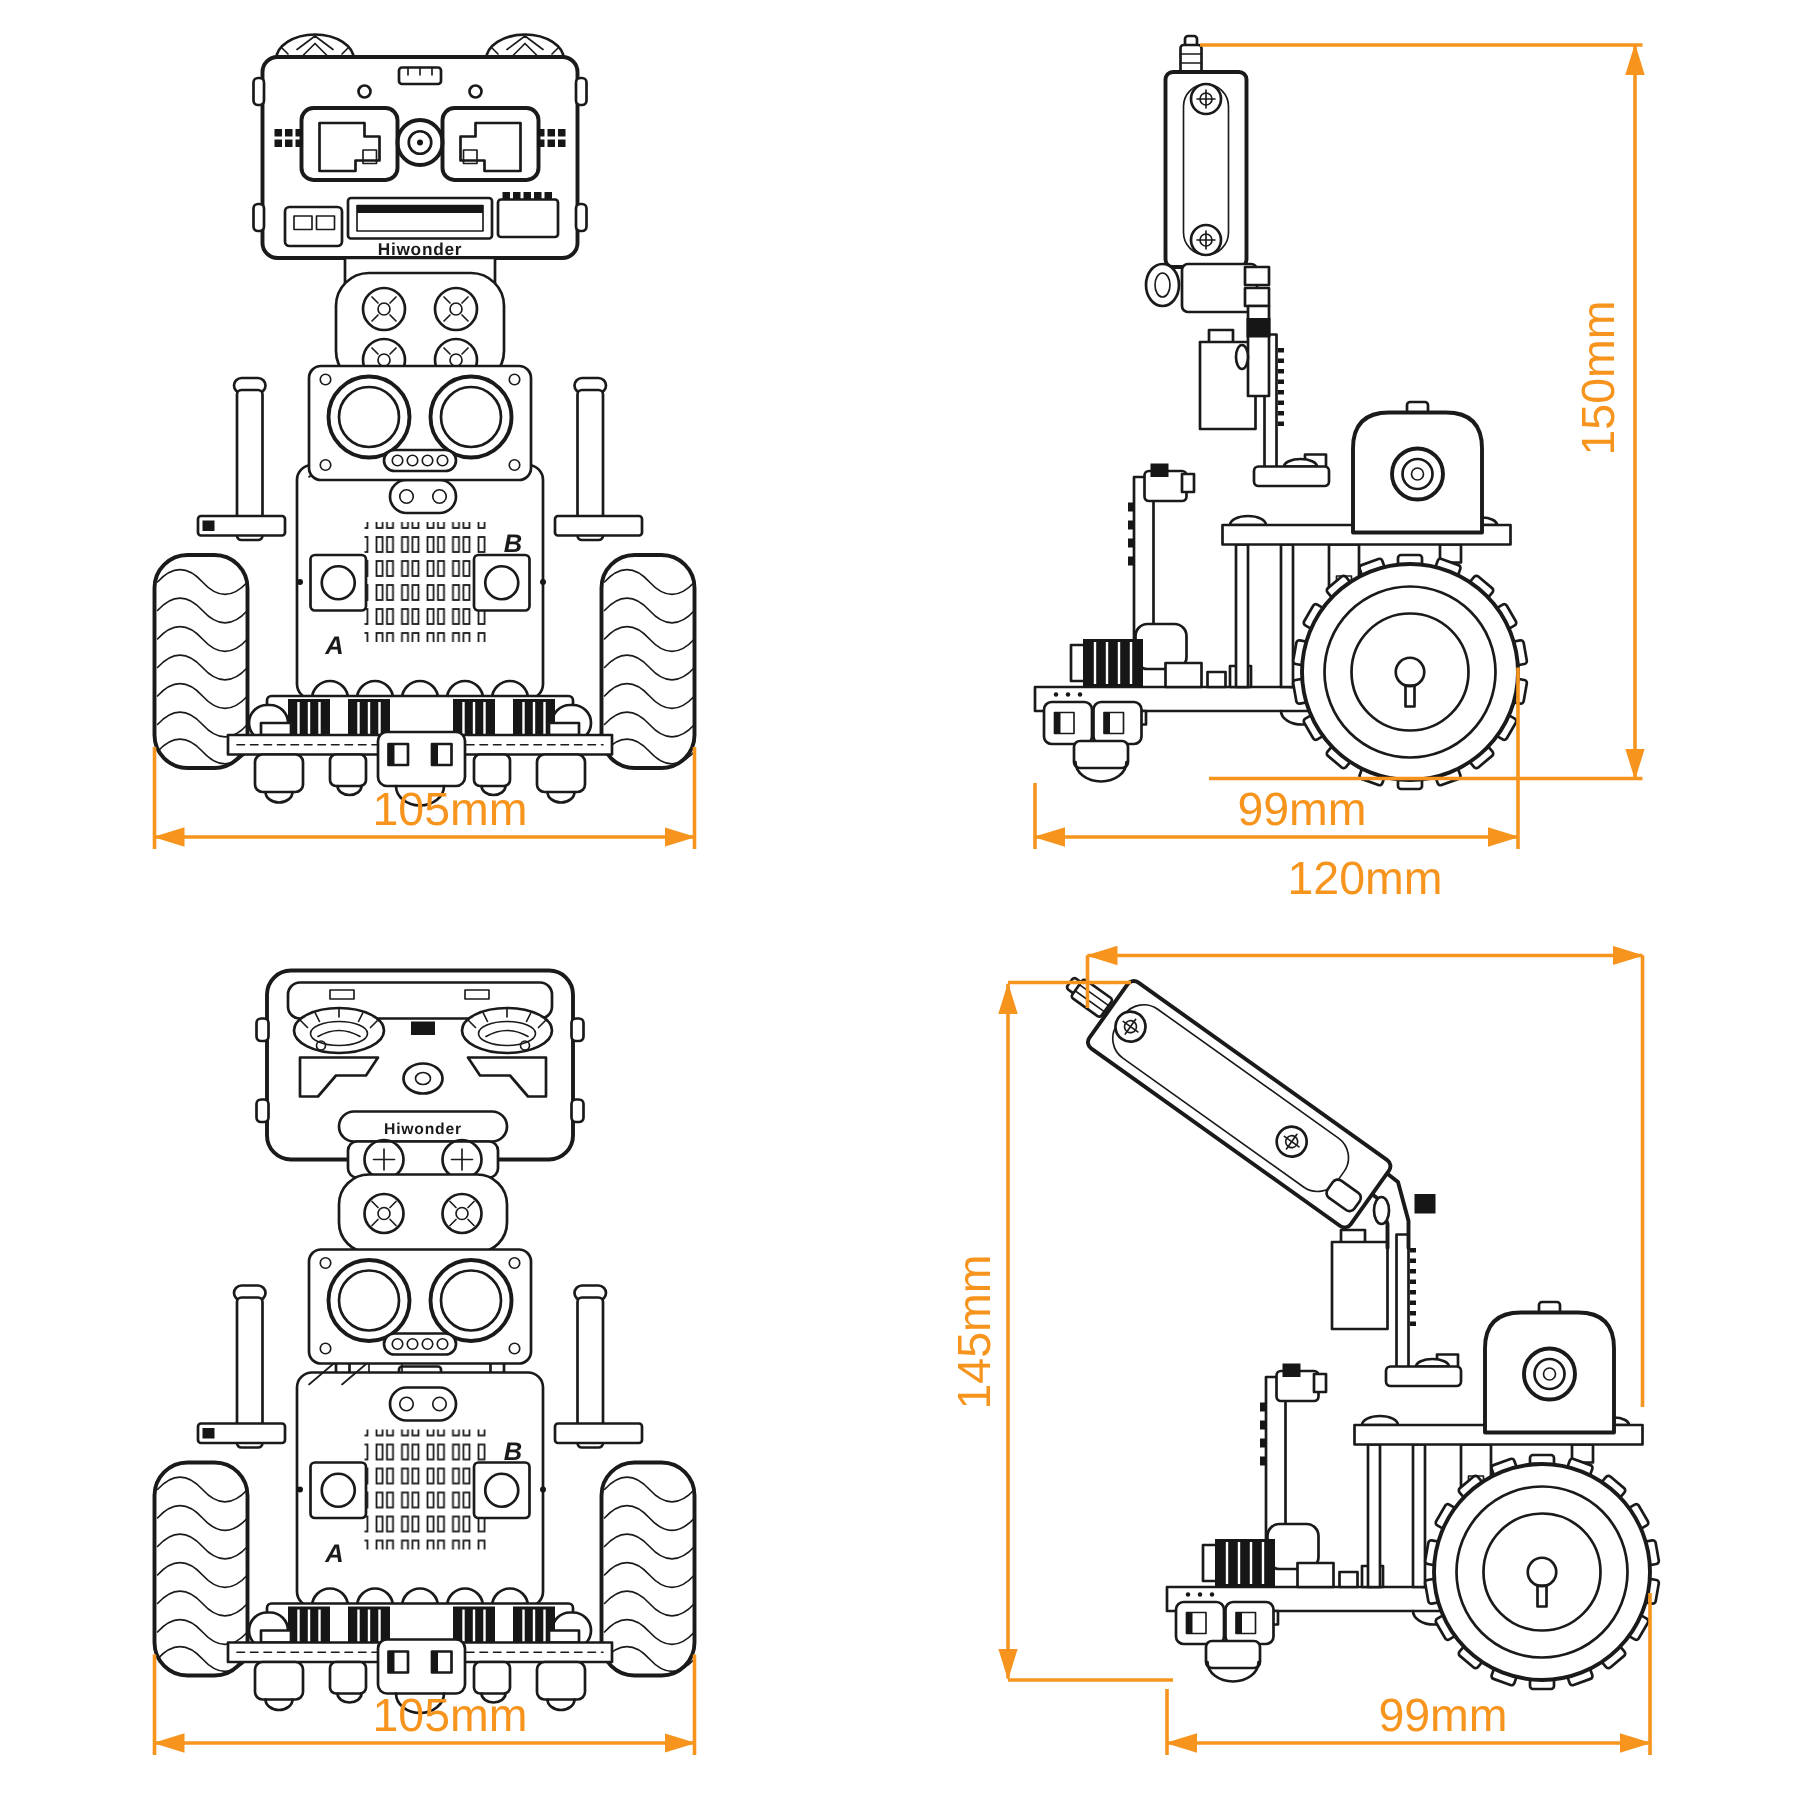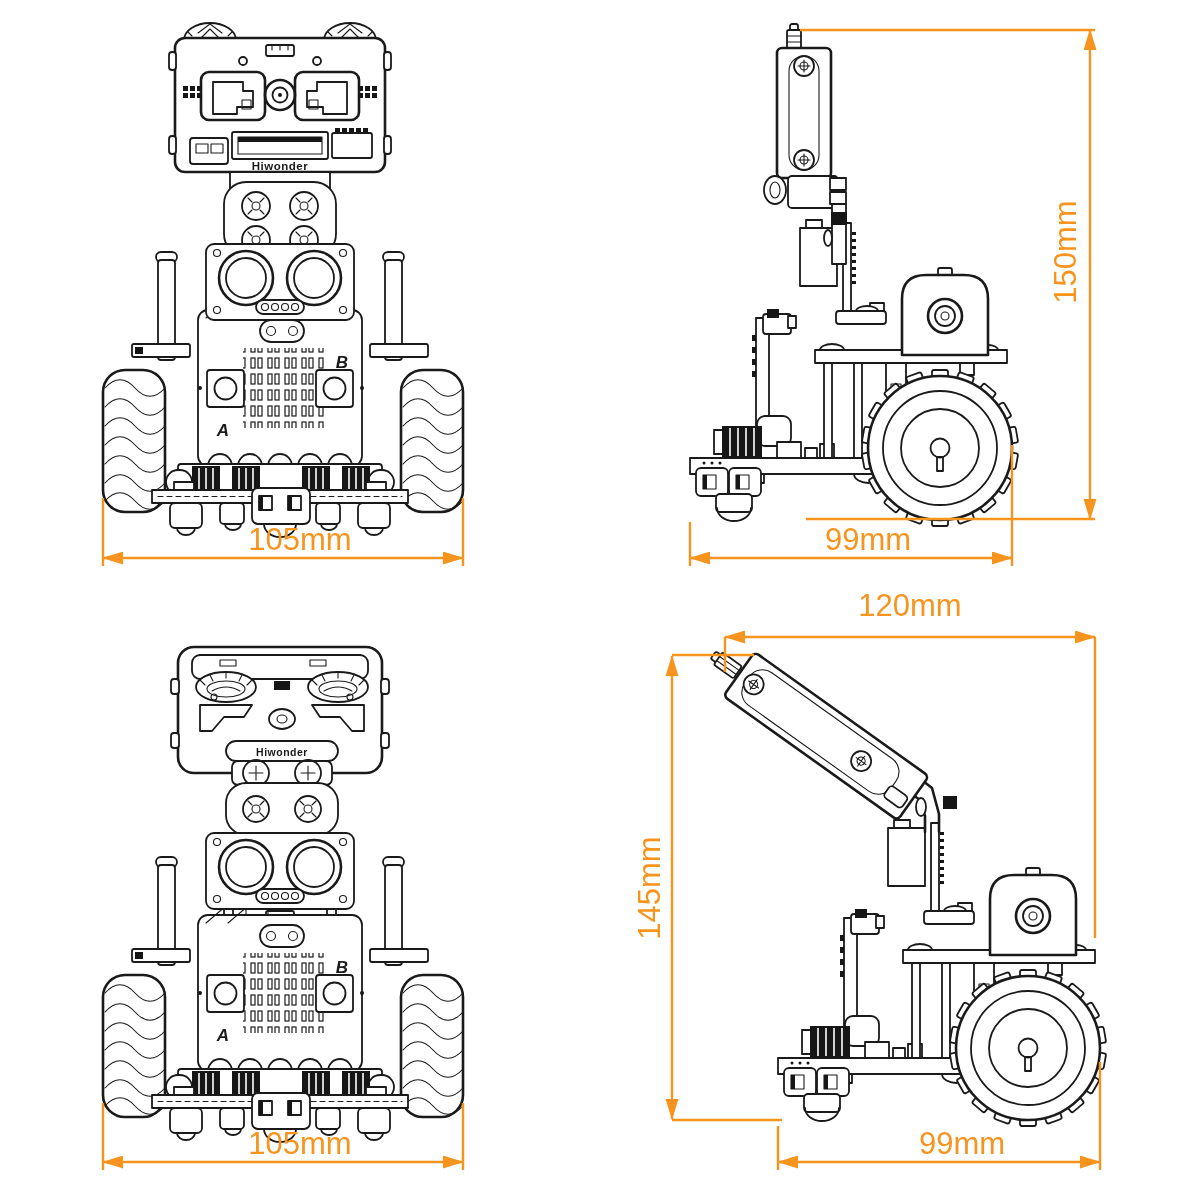--- a/index.html
+++ b/index.html
@@ -486,17 +486,17 @@
     <line class="dim" x1="778" y1="1126" x2="778" y2="1170"></line>
     <line class="dim" x1="1100" y1="1062" x2="1100" y2="1170"></line>
     <line class="dim" x1="778" y1="1162" x2="1100" y2="1162" marker-start="url(#ahs)" marker-end="url(#ah)"></line>
   </g>
 </svg>
 
 <div class="dim-label" style="left:300px;top:540px">105mm</div>
 <div class="dim-label vert" style="left:1066px;top:252px">150mm</div>
 <div class="dim-label" style="left:868px;top:540px">99mm</div>
 <div class="dim-label" style="left:300px;top:1144px">105mm</div>
-<div class="dim-label" style="left:910px;top:606px">120mm</div>
+<div class="dim-label" style="left:910px;top:586px">120mm</div>
 <div class="dim-label vert" style="left:650px;top:888px">145mm</div>
 <div class="dim-label" style="left:962px;top:1144px">99mm</div>
 
 </div>
 
 </body></html>

